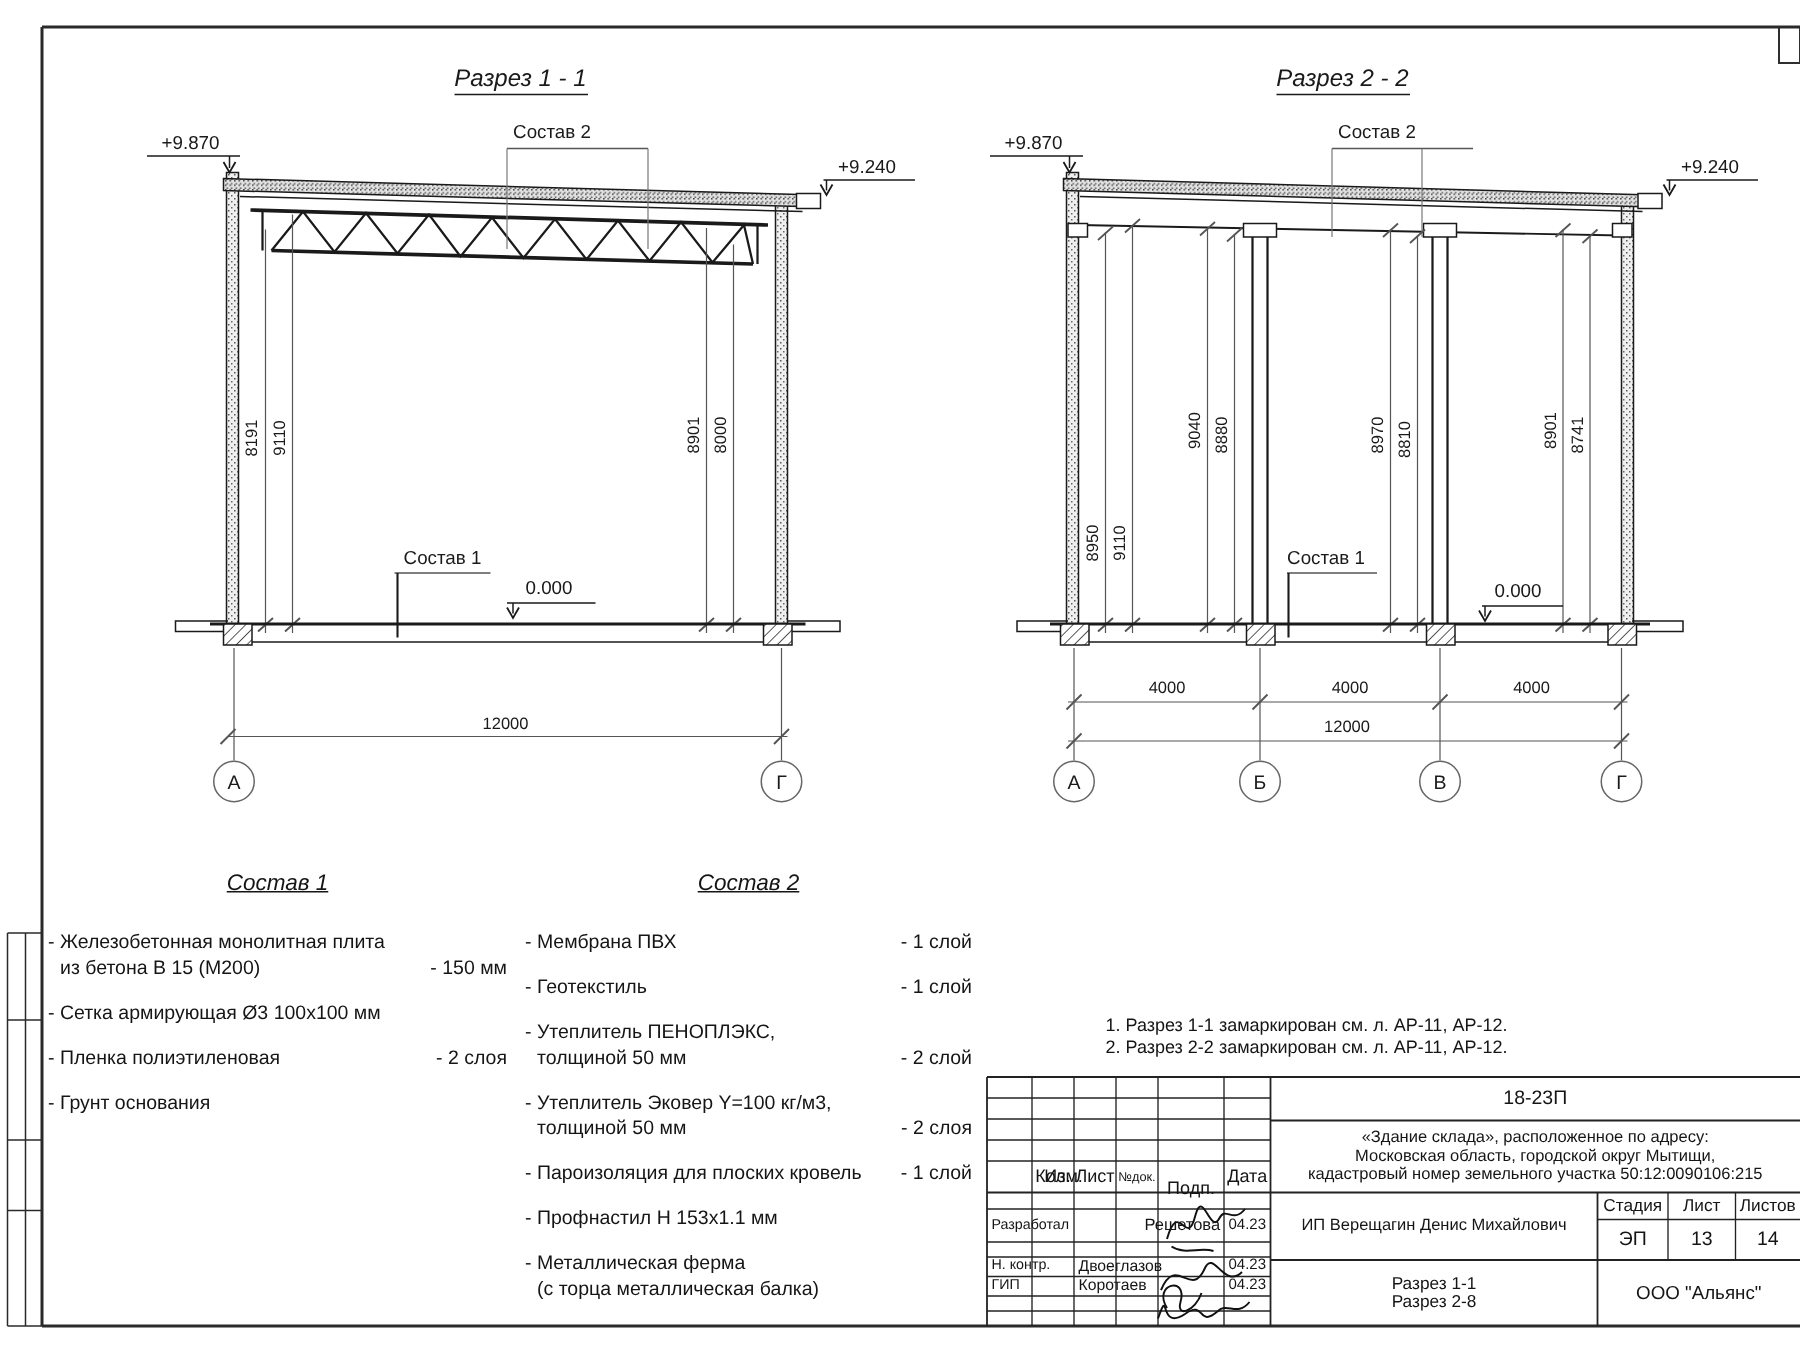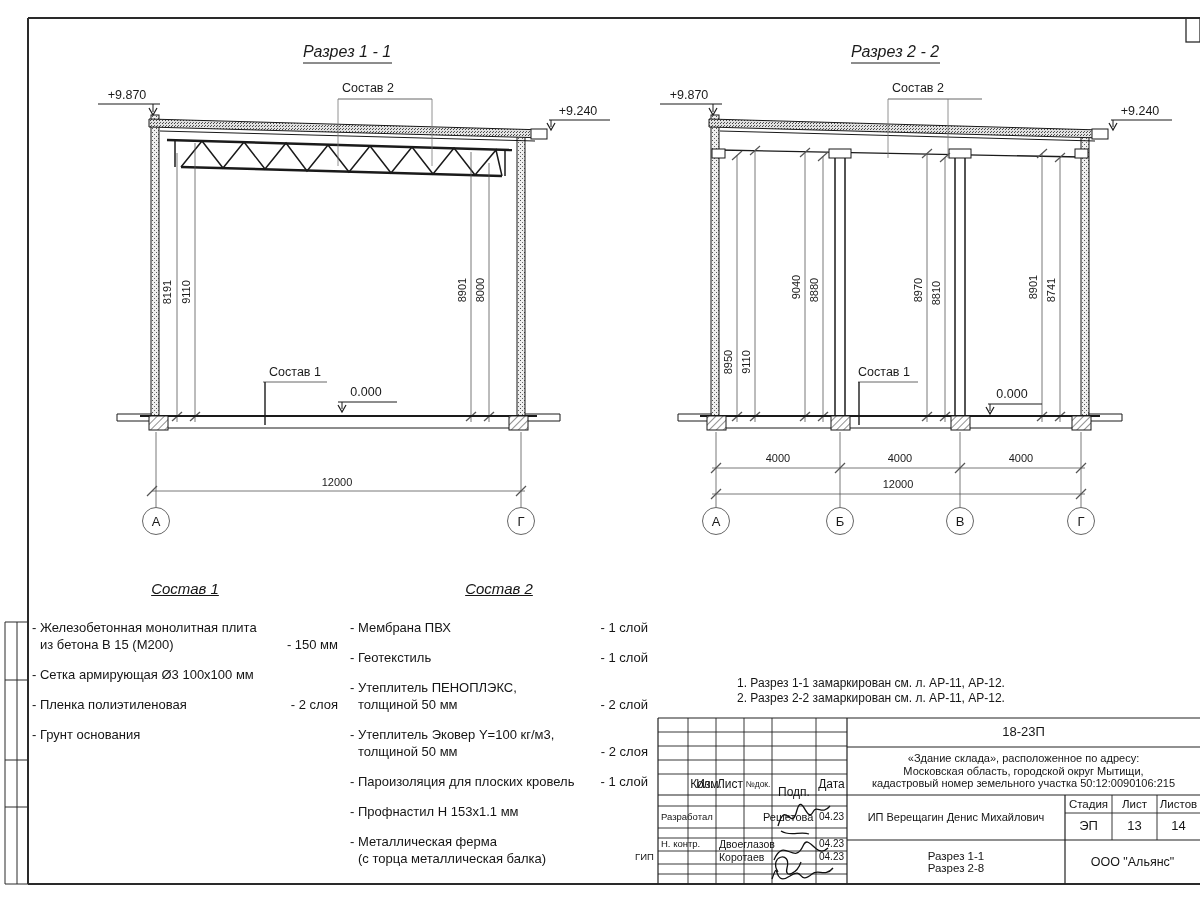--- a/index.html
+++ b/index.html
@@ -402,21 +402,21 @@
 <div class="cell" style="left:816px;top:774px;width:31px;height:21px;font-size:12px;">Дата</div>
 
 <div class="cell left" style="left:658px;top:806px;width:30px;height:22px;font-size:9.5px;">Разработал</div>
 <div class="cell left" style="left:716px;top:806px;width:56px;height:22px;font-size:11px;margin-left:44px;">Решетова</div>
 <div class="cell" style="left:816px;top:806px;width:31px;height:22px;font-size:10px;">04.23</div>
 
 <div class="cell left" style="left:658px;top:838px;width:58px;height:13px;font-size:9.5px;">Н. контр.</div>
 <div class="cell left" style="left:716px;top:838px;width:56px;height:13px;font-size:10.5px;">Двоеглазов</div>
 <div class="cell" style="left:816px;top:838px;width:31px;height:13px;font-size:10px;">04.23</div>
 
-<div class="cell left" style="left:632px;top:851px;width:58px;height:13px;font-size:9.5px;">ГИП</div>
+<div class="cell left" style="left:658px;top:851px;width:58px;height:13px;font-size:9.5px;">ГИП</div>
 <div class="cell left" style="left:716px;top:851px;width:56px;height:13px;font-size:10.5px;">Коротаев</div>
 <div class="cell" style="left:816px;top:851px;width:31px;height:13px;font-size:10px;">04.23</div>
 
 <div class="cell big" style="left:847px;top:718px;width:353px;height:29px;">18-23П</div>
 
 <div class="cell" style="left:847px;top:747px;width:353px;height:48px;flex-direction:column;">
   <div>«Здание склада», расположенное по адресу:</div>
   <div>Московская область, городской округ Мытищи,</div>
   <div>кадастровый номер земельного участка 50:12:0090106:215</div>
 </div>

